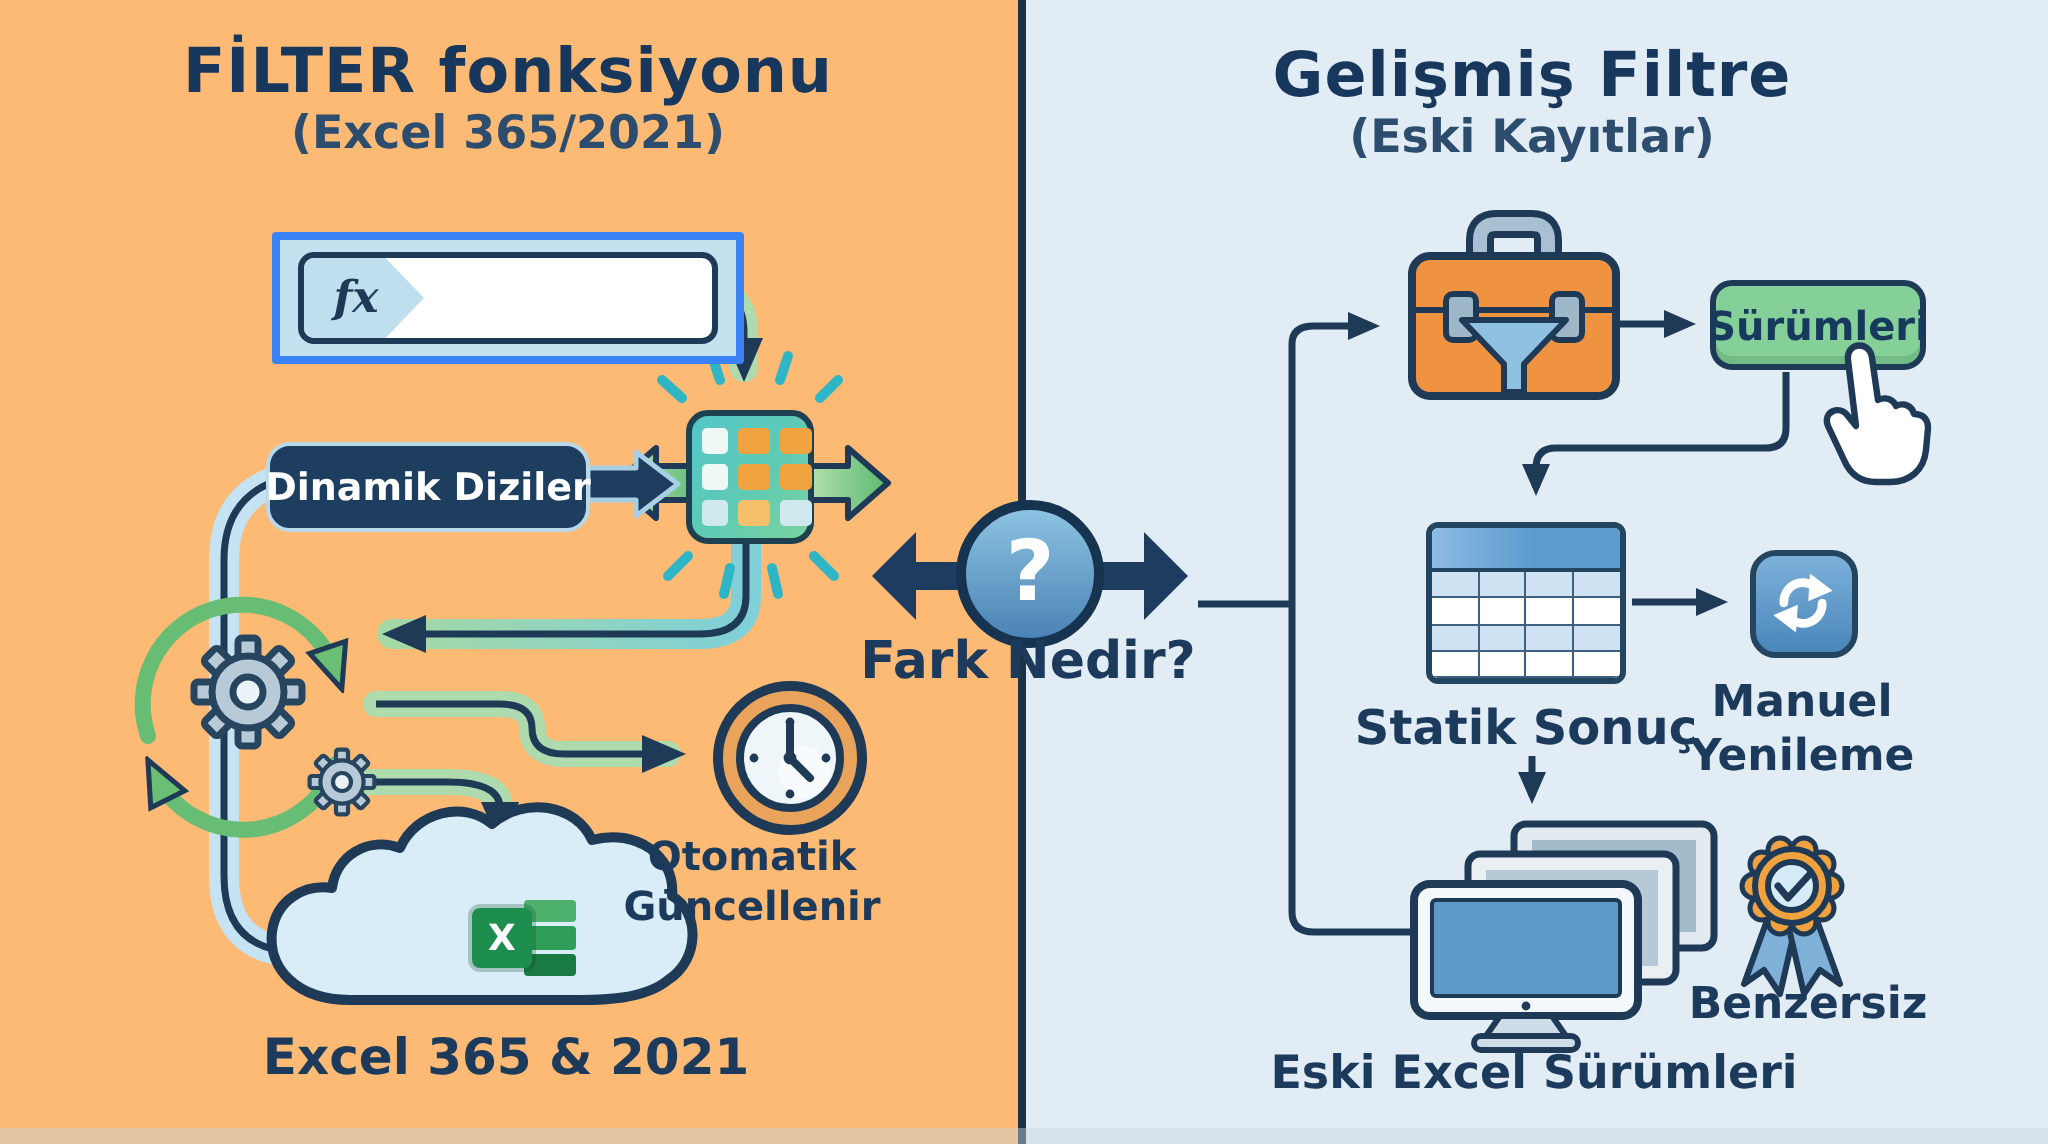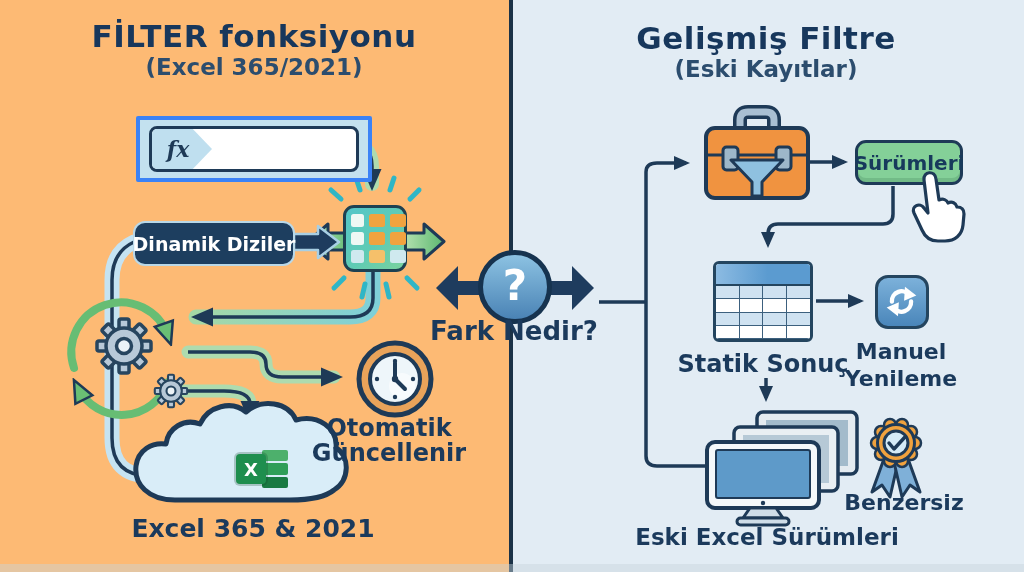--- a/index.html
+++ b/index.html
@@ -229,21 +229,21 @@
     <div class="cell c-o"></div>
     <div class="cell c-o"></div>
     <div class="cell c-w"></div>
     <div class="cell c-o"></div>
     <div class="cell c-o"></div>
     <div class="cell c-lb"></div>
     <div class="cell c-lo"></div>
     <div class="cell c-lb"></div>
   </div>
 
-  <div class="htm ctr lbl" style="left:389px;top:416px;font-size:24px;line-height:25px;">
+  <div class="htm ctr lbl" style="left:376px;top:416px;font-size:20px;line-height:25px;">
     <div>Otomatik</div>
     <div>Güncellenir</div>
   </div>
 
   <div class="htm xl-logo">
     <div class="xl-panes">
       <div style="background:#4db06c;"></div>
         <div style="background:#2f9e58;"></div>
         <div style="background:#197a42;"></div>
     </div>

